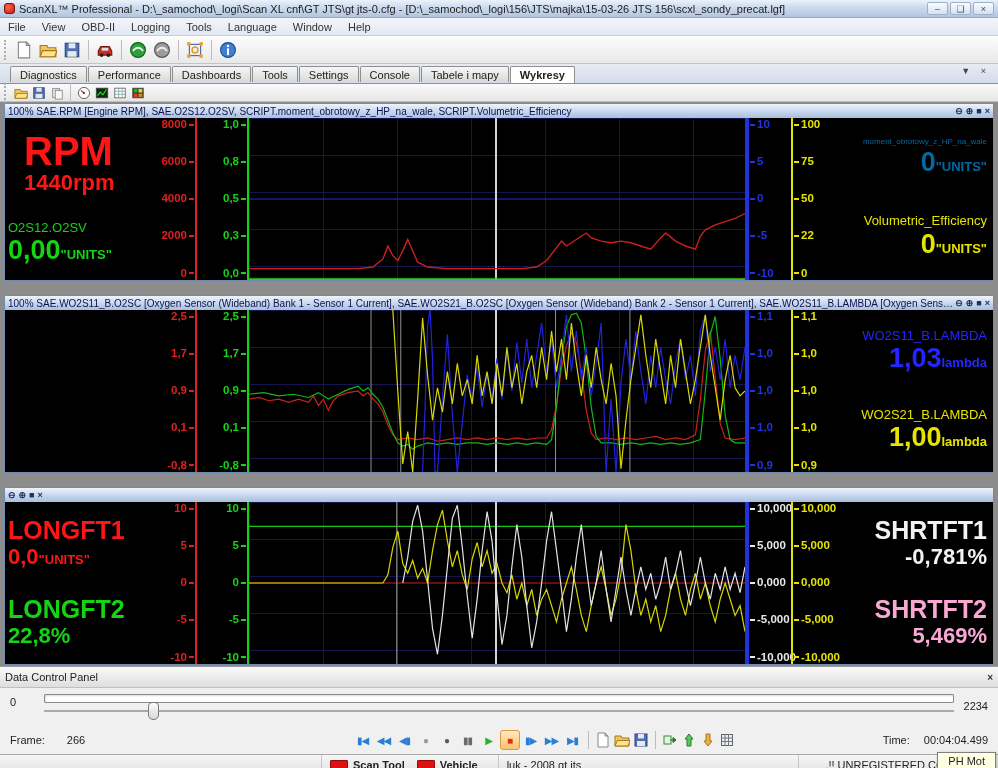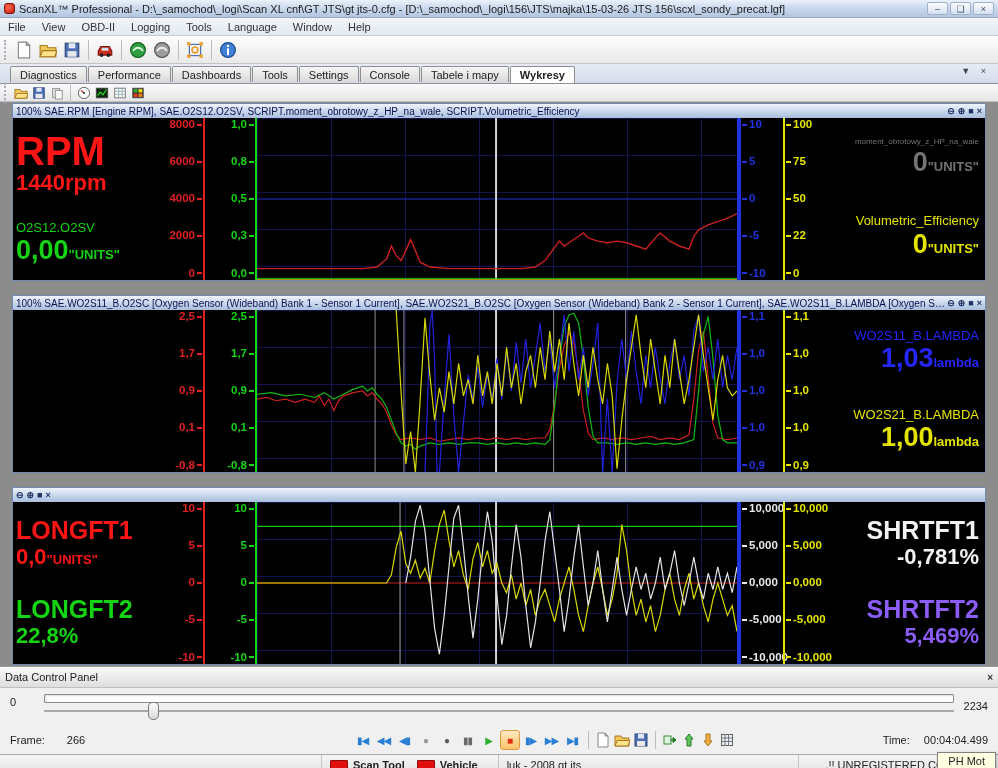--- a/index.html
+++ b/index.html
@@ -20,21 +20,21 @@
   .tb-icon svg{width:100%;height:100%}
   .tb-sep{width:1px;height:20px;background:#bdbdbd;margin:0 3px}
   
   .tabrow{height:20px;background:linear-gradient(#e7ecf4,#d4dcea);display:flex;align-items:flex-start;padding:2px 2px 0 10px;border-bottom:1px solid #8f8f8f}
   .tab{font-size:11px;color:#222;padding:2px 9px 1px;background:linear-gradient(#f6f6f6,#d9d9d9);border:1px solid #8f8f8f;border-bottom:none;border-radius:2px 2px 0 0;margin-right:1px;white-space:nowrap}
   .tab.active{background:#ffffff;font-weight:bold;padding-bottom:2px}
   .tabrow-ctrl{margin-left:auto;font-size:9px;color:#445;padding:0 6px 3px;letter-spacing:4px}
   .subtoolbar{height:18px;background:linear-gradient(#fafafa,#e6e6e6);border-bottom:1px solid #bfbfbf;display:flex;align-items:center;padding:0 4px;gap:2px}
   .subtoolbar .tb-icon{width:16px;height:16px;padding:1px}
   
-  .chart-area{height:564px;background:#8c8c8c;display:flex;flex-direction:column;gap:14px;padding:1px 12px}
+  .chart-area{height:564px;background:#8c8c8c;display:flex;flex-direction:column;gap:14px;padding:1px 4px}
   .chart-panel{flex:1 1 0;min-height:0;display:flex;flex-direction:column;border:1px solid #6f8cb0;background:#000}
   .chart-header{height:14px;flex:0 0 14px;background:linear-gradient(#eef4fc,#c2d3ea 60%,#a9bfdd);display:flex;align-items:center;padding:0 3px;font-size:10px;color:#101050;white-space:nowrap;overflow:hidden}
   .chart-header-text{flex:1;overflow:hidden;text-overflow:ellipsis}
   .win-controls{display:flex;gap:3px;font-size:9px;color:#203060;font-weight:bold}
   .win-controls span{cursor:default}
   .chart-body{flex:1;display:flex;min-height:0}
   .readout-col{width:140px;flex:0 0 140px;display:flex;flex-direction:column;justify-content:space-around;padding:2px 3px;overflow:hidden}
   .readout-col.right{width:150px;flex:0 0 150px;text-align:right;padding-right:6px}
   .r-name{font-size:14px;line-height:1.1;white-space:nowrap}
   .name-huge{font-size:40px;font-weight:bold;line-height:.95}
@@ -215,21 +215,21 @@
         <span class="chart-header-text">100% SAE.RPM [Engine RPM], SAE.O2S12.O2SV, SCRIPT.moment_obrotowy_z_HP_na_wale, SCRIPT.Volumetric_Efficiency</span>
         <span class="win-controls">
           <span>⊖</span>
           <span>⊕</span>
           <span>■</span>
           <span>×</span>
         </span>
       </div>
       <div class="chart-body">
         <div class="readout-col">
-          <div class="readout" style="color: rgb(255, 21, 21);">
+          <div class="readout" style="color: rgb(255, 21, 21); margin-left: 16px;">
             <div class="r-name name-huge">RPM</div>
             <div class="r-value-row"><span class="r-value value-med">1440</span><span class="r-unit unit-med">rpm</span></div>
           </div>
           <div class="readout" style="color: rgb(20, 212, 20);">
             <div class="r-name name-med">O2S12.O2SV</div>
             <div class="r-value-row"><span class="r-value ">0,00</span><span class="r-unit ">"UNITS"</span></div>
           </div>
         </div>
         <div class="axis left" style="color: rgb(224, 32, 32); border-right: 2px solid rgb(224, 32, 32);">
           <div class="tick">
@@ -322,21 +322,21 @@
           <div class="tick">
             <span class="dash" style="background: rgb(228, 228, 0);"></span>
             <span class="num">22</span>
           </div>
           <div class="tick">
             <span class="dash" style="background: rgb(228, 228, 0);"></span>
             <span class="num">0</span>
           </div>
         </div>
         <div class="readout-col right">
-          <div class="readout" style="color: #737373;">
+          <div class="readout" style="color: #0369a1;">
             <div class="r-name name-tiny">moment_obrotowy_z_HP_na_wale</div>
             <div class="r-value-row"><span class="r-value ">0</span><span class="r-unit ">"UNITS"</span></div>
           </div>
           <div class="readout" style="color: rgb(228, 228, 0);">
             <div class="r-name name-med">Volumetric_Efficiency</div>
             <div class="r-value-row"><span class="r-value ">0</span><span class="r-unit ">"UNITS"</span></div>
           </div>
         </div>
       </div>
     </div>
@@ -582,21 +582,21 @@
           <div class="tick">
             <span class="dash" style="background: rgb(228, 228, 0);"></span>
             <span class="num">-10,000</span>
           </div>
         </div>
         <div class="readout-col right">
           <div class="readout" style="color: rgb(242, 242, 242);">
             <div class="r-name name-big">SHRTFT1</div>
             <div class="r-value-row"><span class="r-value value-med">-0,781%</span></div>
           </div>
-          <div class="readout" style="color: #8b5cf6;">
+          <div class="readout" style="color: #f9a8d4;">
             <div class="r-name name-big">SHRTFT2</div>
             <div class="r-value-row"><span class="r-value value-med">5,469%</span></div>
           </div>
         </div>
       </div>
     </div>
   </div>
 
 <div class="dcp-header">
   <span>Data Control Panel</span>

